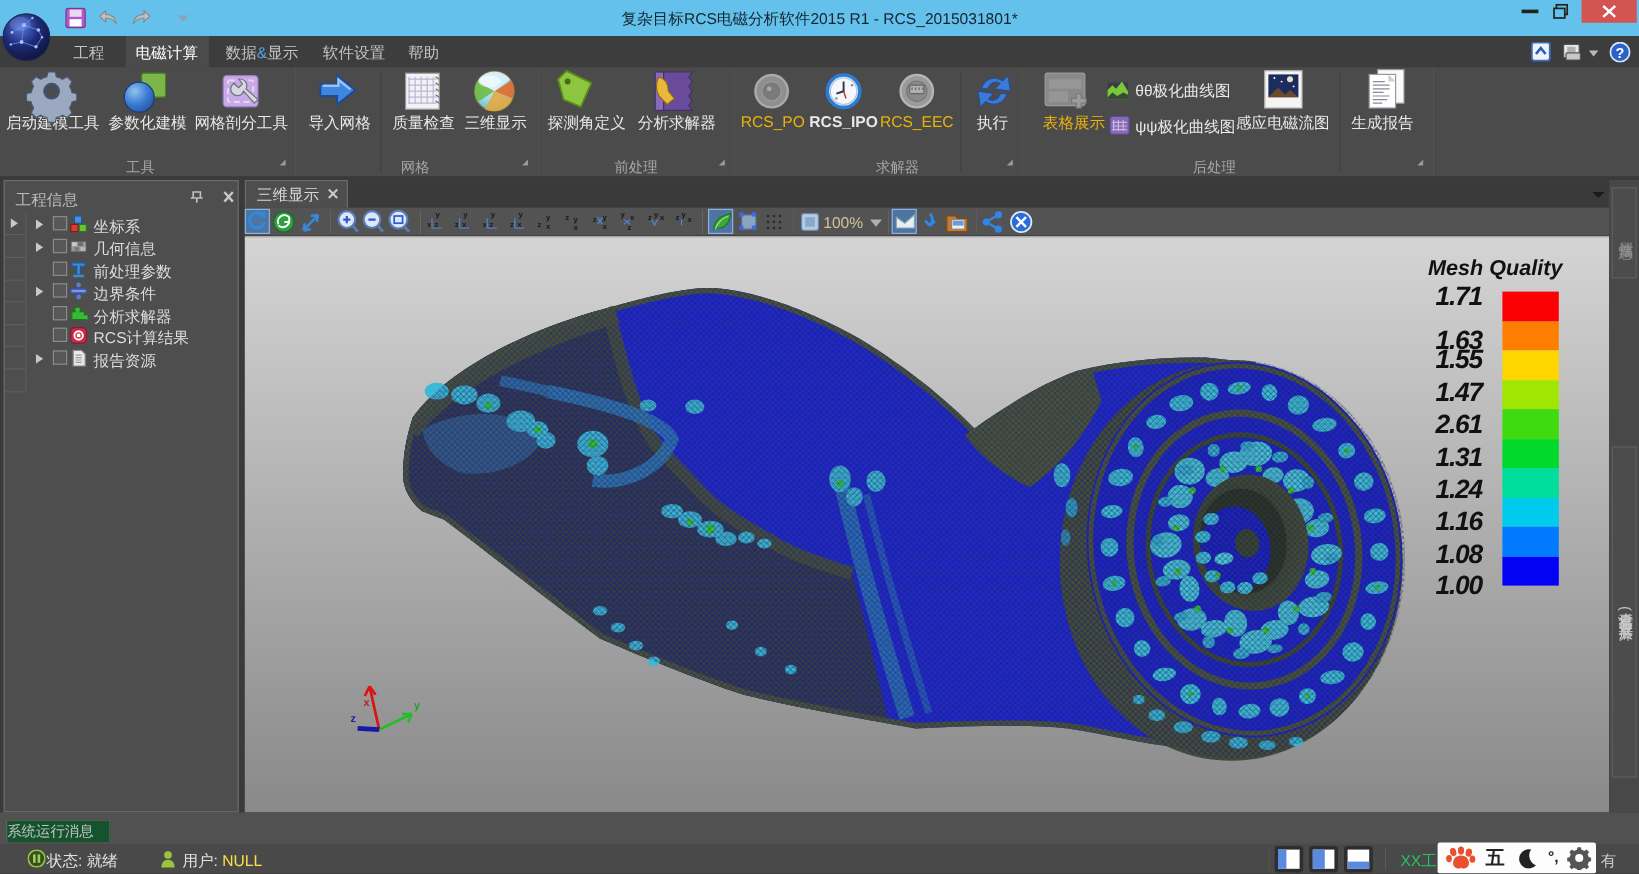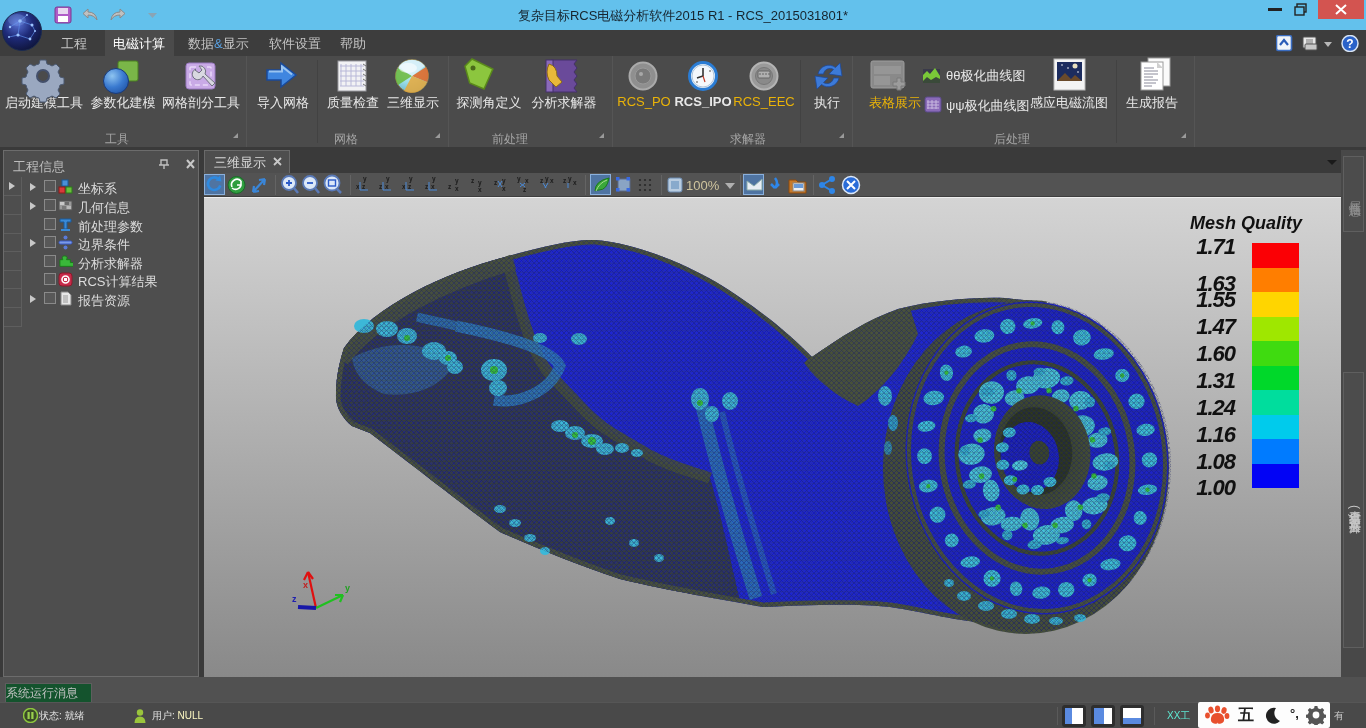--- a/index.html
+++ b/index.html
@@ -31,21 +31,21 @@
 #vtab{position:absolute;left:0;top:0;width:86px;height:23px;background:#4e4e4e;border:1px solid #6a6a6a;border-bottom:none}
 #toolbar{position:absolute;left:204px;top:173px;width:1137px;height:24px;background:#535353;border-bottom:1px solid #3e3e3e}
 .tsep{position:absolute;top:2px;width:1px;height:20px;background:#3e3e3e;border-right:1px solid #646464}
 .thl{position:absolute;top:1px;width:21px;height:21px;background:#4f74a2;border:1px solid #8ab0dc}
 #viewport{position:absolute;left:204px;top:197px;width:1137px;height:480px;background:linear-gradient(#d4d4d4,#898989);border-top:1px solid #eee}
 #rstrip{position:absolute;left:1341px;top:150px;width:25px;height:527px;background:#484848}
 .vtabbox{position:absolute;left:2px;width:21px;background:#4c4c4c;border:1px solid #5f5f5f;writing-mode:vertical-rl;text-align:center;font-size:12px;letter-spacing:1px}
 #bstrip{position:absolute;left:0;top:677px;width:1366px;height:25px;background:#515151}
 #msgtab{position:absolute;left:5px;top:6px;width:87px;height:19px;background:#14532d;border:1px solid #5e5e5e;border-bottom:none;font-size:12px;color:#c2c2c2;text-align:left;line-height:18px}
 #statusbar{position:absolute;left:0;top:702px;width:1366px;height:26px;background:#494949;border-top:1px solid #565656}
-.stext{position:absolute;top:6px;font-size:10px;color:#e2e2e2;white-space:nowrap}
+.stext{position:absolute;top:6px;font-size:13px;color:#e2e2e2;white-space:nowrap}
 #ime{position:absolute;left:1198px;top:-1px;width:132px;height:26px;background:#fdfdfd;border-radius:2px}
 #legend{position:absolute;left:0;top:0;width:1137px;height:480px;pointer-events:none}
 .leglab{position:absolute;font:italic bold 22px "Liberation Sans",sans-serif;color:#111;text-align:right;width:64px;letter-spacing:-1px}
 .legband{width:47px;height:24.5px}
 </style></head>
 <body>
 <div id="app">
  <div id="titlebar">
       <svg class="abs" style="left:2px;top:7px;z-index:5" width="40" height="47" viewBox="0 0 40 47">
    <defs>
@@ -111,21 +111,21 @@
   <div class="rsep" style="left:246px"></div>
       <div class="rsep" style="left:448px"></div>
   <div class="rsep" style="left:612px"></div>
       <div class="rsep" style="left:852px"></div>
   <div class="rsep" style="left:1194px"></div>
   <div class="rsep2" style="left:317px"></div>
       <div class="rsep2" style="left:800px"></div>
       <div class="rsep2" style="left:1116px"></div>
   <div class="rlab" style="left:67px;width:100px">工具</div>
   <div class="rlab" style="left:296px;width:100px">网格</div>
-  <div class="rlab" style="left:460px;width:100px">前处理</div>
+  <div class="rlab" style="left:480px;width:100px">前处理</div>
   <div class="rlab" style="left:698px;width:100px">求解器</div>
   <div class="rlab" style="left:962px;width:100px">后处理</div>
   <div class="rtri" style="left:233px"></div>
       <div class="rtri" style="left:435px"></div>
   <div class="rtri" style="left:599px"></div>
       <div class="rtri" style="left:839px"></div>
   <div class="rtri" style="left:1181px"></div>
   <div class="rbtxt" style="left:4px;width:80px">启动建模工具</div>
   <div class="rbtxt" style="left:83px;width:80px">参数化建模</div>
   <div class="rbtxt" style="left:161px;width:80px">网格剖分工具</div>
@@ -705,21 +705,21 @@
     <div class="legband" style="background:#00dd9d"></div>
           <div class="legband" style="background:#00cbec"></div>
     <div class="legband" style="background:#007bff"></div>
           <div class="legband" style="background:#0203f5"></div>
    </div>
    <div id="leglabs">
           <div class="leglab" style="left:967px;top:36px">1.71</div>
           <div class="leglab" style="left:967px;top:73px">1.63</div>
           <div class="leglab" style="left:967px;top:89px">1.55</div>
           <div class="leglab" style="left:967px;top:116px">1.47</div>
-          <div class="leglab" style="left:967px;top:143px">1.60</div>
+          <div class="leglab" style="left:967px;top:143px">2.61</div>
           <div class="leglab" style="left:967px;top:170px">1.31</div>
           <div class="leglab" style="left:967px;top:197px">1.24</div>
           <div class="leglab" style="left:967px;top:224px">1.16</div>
           <div class="leglab" style="left:967px;top:251px">1.08</div>
           <div class="leglab" style="left:967px;top:277px">1.00</div>
         </div>
   </div>
  </div>
  <div id="rstrip">
   <div class="vtabbox" style="top:6px;height:76px;color:#8e8e8e">属性信息</div>
@@ -732,41 +732,41 @@
   <svg class="abs" style="left:23px;top:5px" width="15" height="15">
         <circle cx="7.5" cy="7.5" r="7" fill="#3a4a28" stroke="#8cc63e" stroke-width="1.5"></circle>
         <rect x="4.5" y="4" width="2.2" height="7" fill="#9ad04e"></rect>
         <rect x="8.3" y="4" width="2.2" height="7" fill="#9ad04e"></rect>
       </svg>
   <div class="stext" style="left:39px">状态: 就绪</div>
   <svg class="abs" style="left:133px;top:5px" width="14" height="16" viewBox="0 0 14 16">
         <circle cx="7" cy="4.5" r="3.2" fill="#9ac53c"></circle>
         <path d="M1.5 15 Q1.5 8.5 7 8.5 Q12.5 8.5 12.5 15 Z" fill="#9ac53c"></path>
       </svg>
-  <div class="stext" style="left:152px">用户: <span style="color:#fef9c3">NULL</span></div>
+  <div class="stext" style="left:152px">用户: <span style="color:#fde047">NULL</span></div>
   <div class="abs" style="left:1057px;top:4px;width:1px;height:18px;background:#3a3a3a;border-right:1px solid #5a5a5a"></div>
   <div class="abs" style="left:1154px;top:4px;width:1px;height:18px;background:#3a3a3a;border-right:1px solid #5a5a5a"></div>
   <svg id="laybtns" class="abs" style="left:1062px;top:2px" width="88" height="23" viewBox="0 0 88 23">
    <g>
           <rect x="0" y="0" width="24" height="22" rx="3" fill="#2e2e2e"></rect>
           <rect x="3" y="3" width="18" height="16" fill="#fff"></rect>
           <rect x="3" y="3" width="7" height="16" fill="#5a8ae0"></rect>
         </g>
    <g transform="translate(29,0)">
           <rect x="0" y="0" width="24" height="22" rx="3" fill="#2e2e2e"></rect>
           <rect x="3" y="3" width="18" height="16" fill="#fff"></rect>
           <rect x="3" y="3" width="10" height="16" fill="#5a8ae0"></rect>
         </g>
    <g transform="translate(58,0)">
           <rect x="0" y="0" width="24" height="22" rx="3" fill="#2e2e2e"></rect>
           <rect x="3" y="3" width="18" height="16" fill="#fff"></rect>
           <rect x="3" y="13" width="18" height="6" fill="#5a8ae0"></rect>
         </g>
   </svg>
-  <div class="stext" style="left:1167px;color:#5eead4">XX工</div>
+  <div class="stext" style="left:1167px;color:#22c55e">XX工</div>
   <div class="stext" style="left:1334px;color:#c8c8c8">有</div>
   <div id="ime">
    <svg class="abs" style="left:6px;top:3px" width="26" height="21" viewBox="0 0 26 21">
      <g fill="#e8502e">
             <ellipse cx="7" cy="5" rx="2.6" ry="3.4" transform="rotate(-15 7 5)"></ellipse>
             <ellipse cx="13.5" cy="3.8" rx="2.6" ry="3.4"></ellipse>
             <ellipse cx="20" cy="5.5" rx="2.6" ry="3.4" transform="rotate(15 20 5.5)"></ellipse>
             <ellipse cx="3.5" cy="10.5" rx="2.4" ry="3"></ellipse>
             <ellipse cx="23" cy="11" rx="2.4" ry="3"></ellipse>
             <path d="M13.5 8 q5.5 0 6.5 5 q0.8 4.5 -3 5.5 q-3.5 1 -3.5 -1 q0 2 -3.5 1 q-3.8 -1 -3 -5.5 q1 -5 6.5 -5 z"></path>

